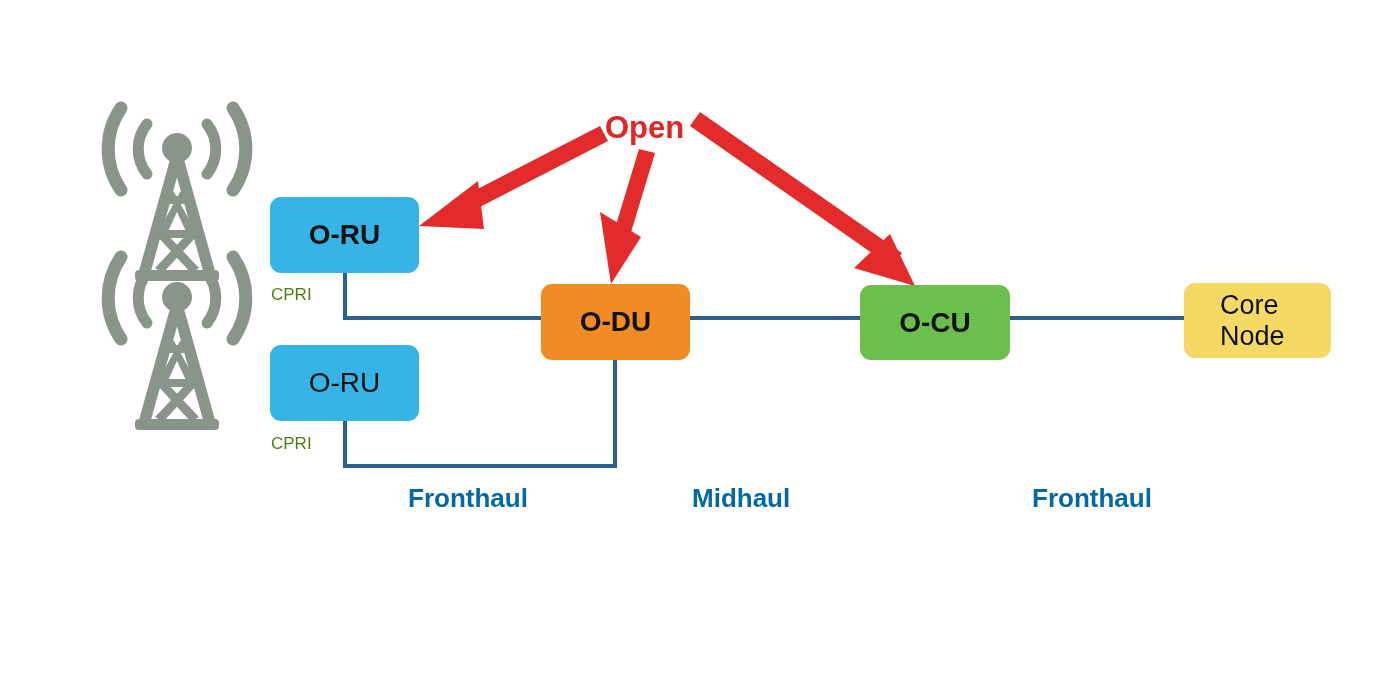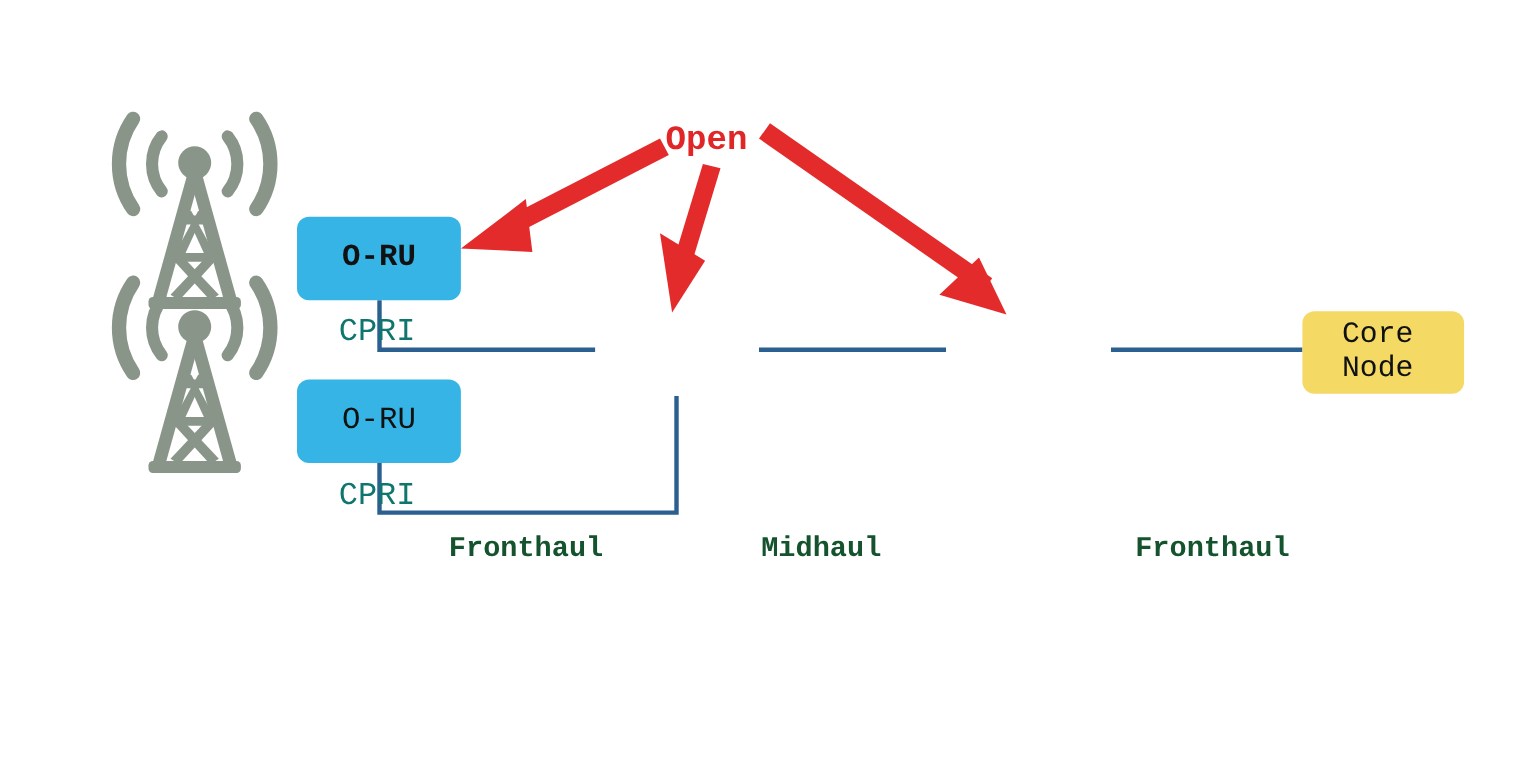--- a/index.html
+++ b/index.html
@@ -9,21 +9,20 @@
   }
   body {
     font-family: "Liberation Sans", sans-serif;
   }
   #canvas {
     position: relative;
     width: 1379px;
     height: 698px;
     background: #ffffff;
     overflow: hidden;
-    font-family: Liberation Mono, monospace;
   }
   .layer {
     position: absolute;
     left: 0;
     top: 0;
     width: 1379px;
     height: 698px;
   }
   .node-box {
     position: absolute;
@@ -48,26 +47,25 @@
     white-space: nowrap;
   }
   #label-open {
     color: #e02626;
     font-weight: bold;
     font-size: 31px;
     left: 605px;
     top: 110px;
   }
   .cpri-label {
-    color: #0f766e;
-    font-size: 29px;
-    margin-left: 37px;
+    color: #4d7c0f;
+    font-size: 17px;
   }
   .haul-label {
-    color: #14532d;
+    color: #0369a1;
     font-weight: bold;
     font-size: 26px;
   }
   #box-oru-top   { left: 270px; top: 197px; width: 149px; height: 76px; background: #35b4e5; font-size: 28px; }
   #box-oru-bottom{ left: 270px; top: 345px; width: 149px; height: 76px; background: #35b4e5; font-size: 28px; }
   #box-odu       { left: 541px; top: 284px; width: 149px; height: 76px; background: #f18c24; font-size: 28px; }
   #box-ocu       { left: 860px; top: 285px; width: 150px; height: 75px; background: #6cbf4c; font-size: 28px; }
   #box-core      { left: 1184px; top: 283px; width: 147px; height: 75px; background: #f5d965; font-size: 27px; justify-content: flex-start; padding-left: 36px; text-align: left; }
   #cpri-top    { left: 271px; top: 285px; }
   #cpri-bottom { left: 271px; top: 434px; }
@@ -145,21 +143,27 @@
   <div class="text-label" id="label-open">Open</div>
 
   <div class="node-box" id="box-oru-top">
     <span class="node-label bold">O-RU</span>
   </div>
 
   <div class="node-box" id="box-oru-bottom">
     <span class="node-label">O-RU</span>
   </div>
 
+  <div class="node-box" id="box-odu">
+    <span class="node-label bold">O-DU</span>
+  </div>
 
+  <div class="node-box" id="box-ocu">
+    <span class="node-label bold">O-CU</span>
+  </div>
 
   <div class="node-box" id="box-core">
     <span class="node-label">Core
 Node</span>
   </div>
 
   <div class="text-label cpri-label" id="cpri-top">CPRI</div>
 
   <div class="text-label cpri-label" id="cpri-bottom">CPRI</div>
 

